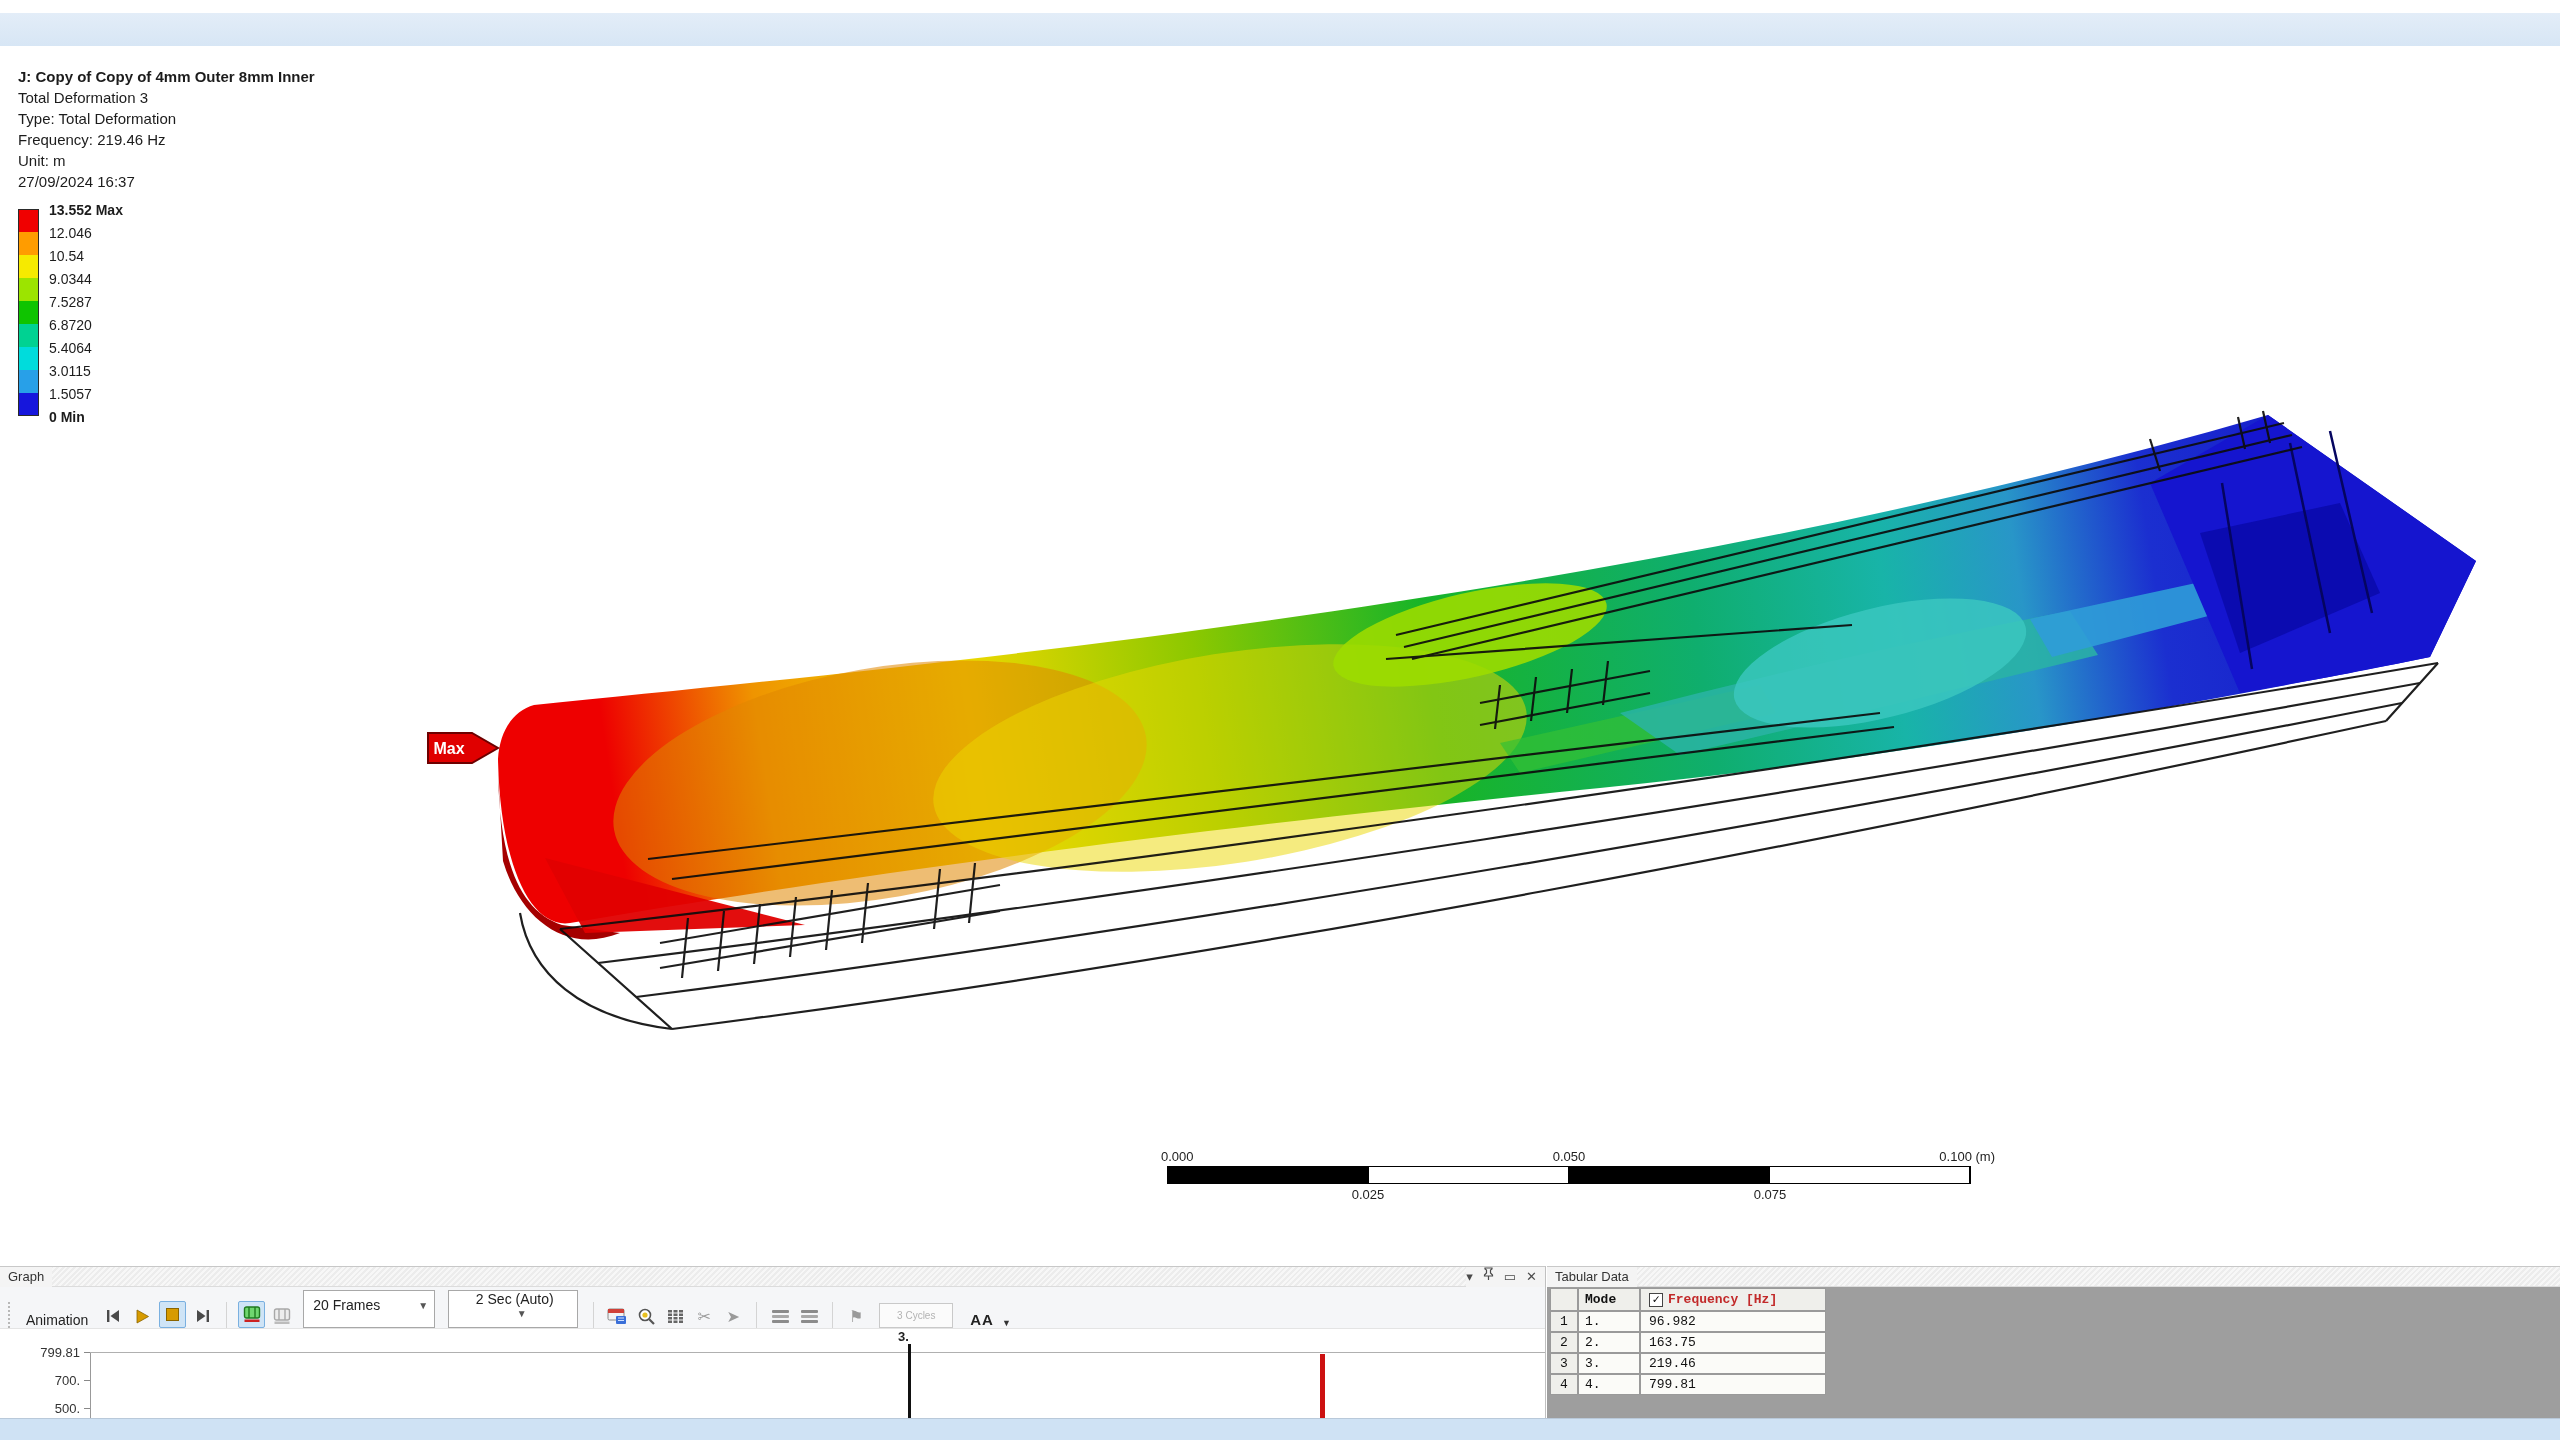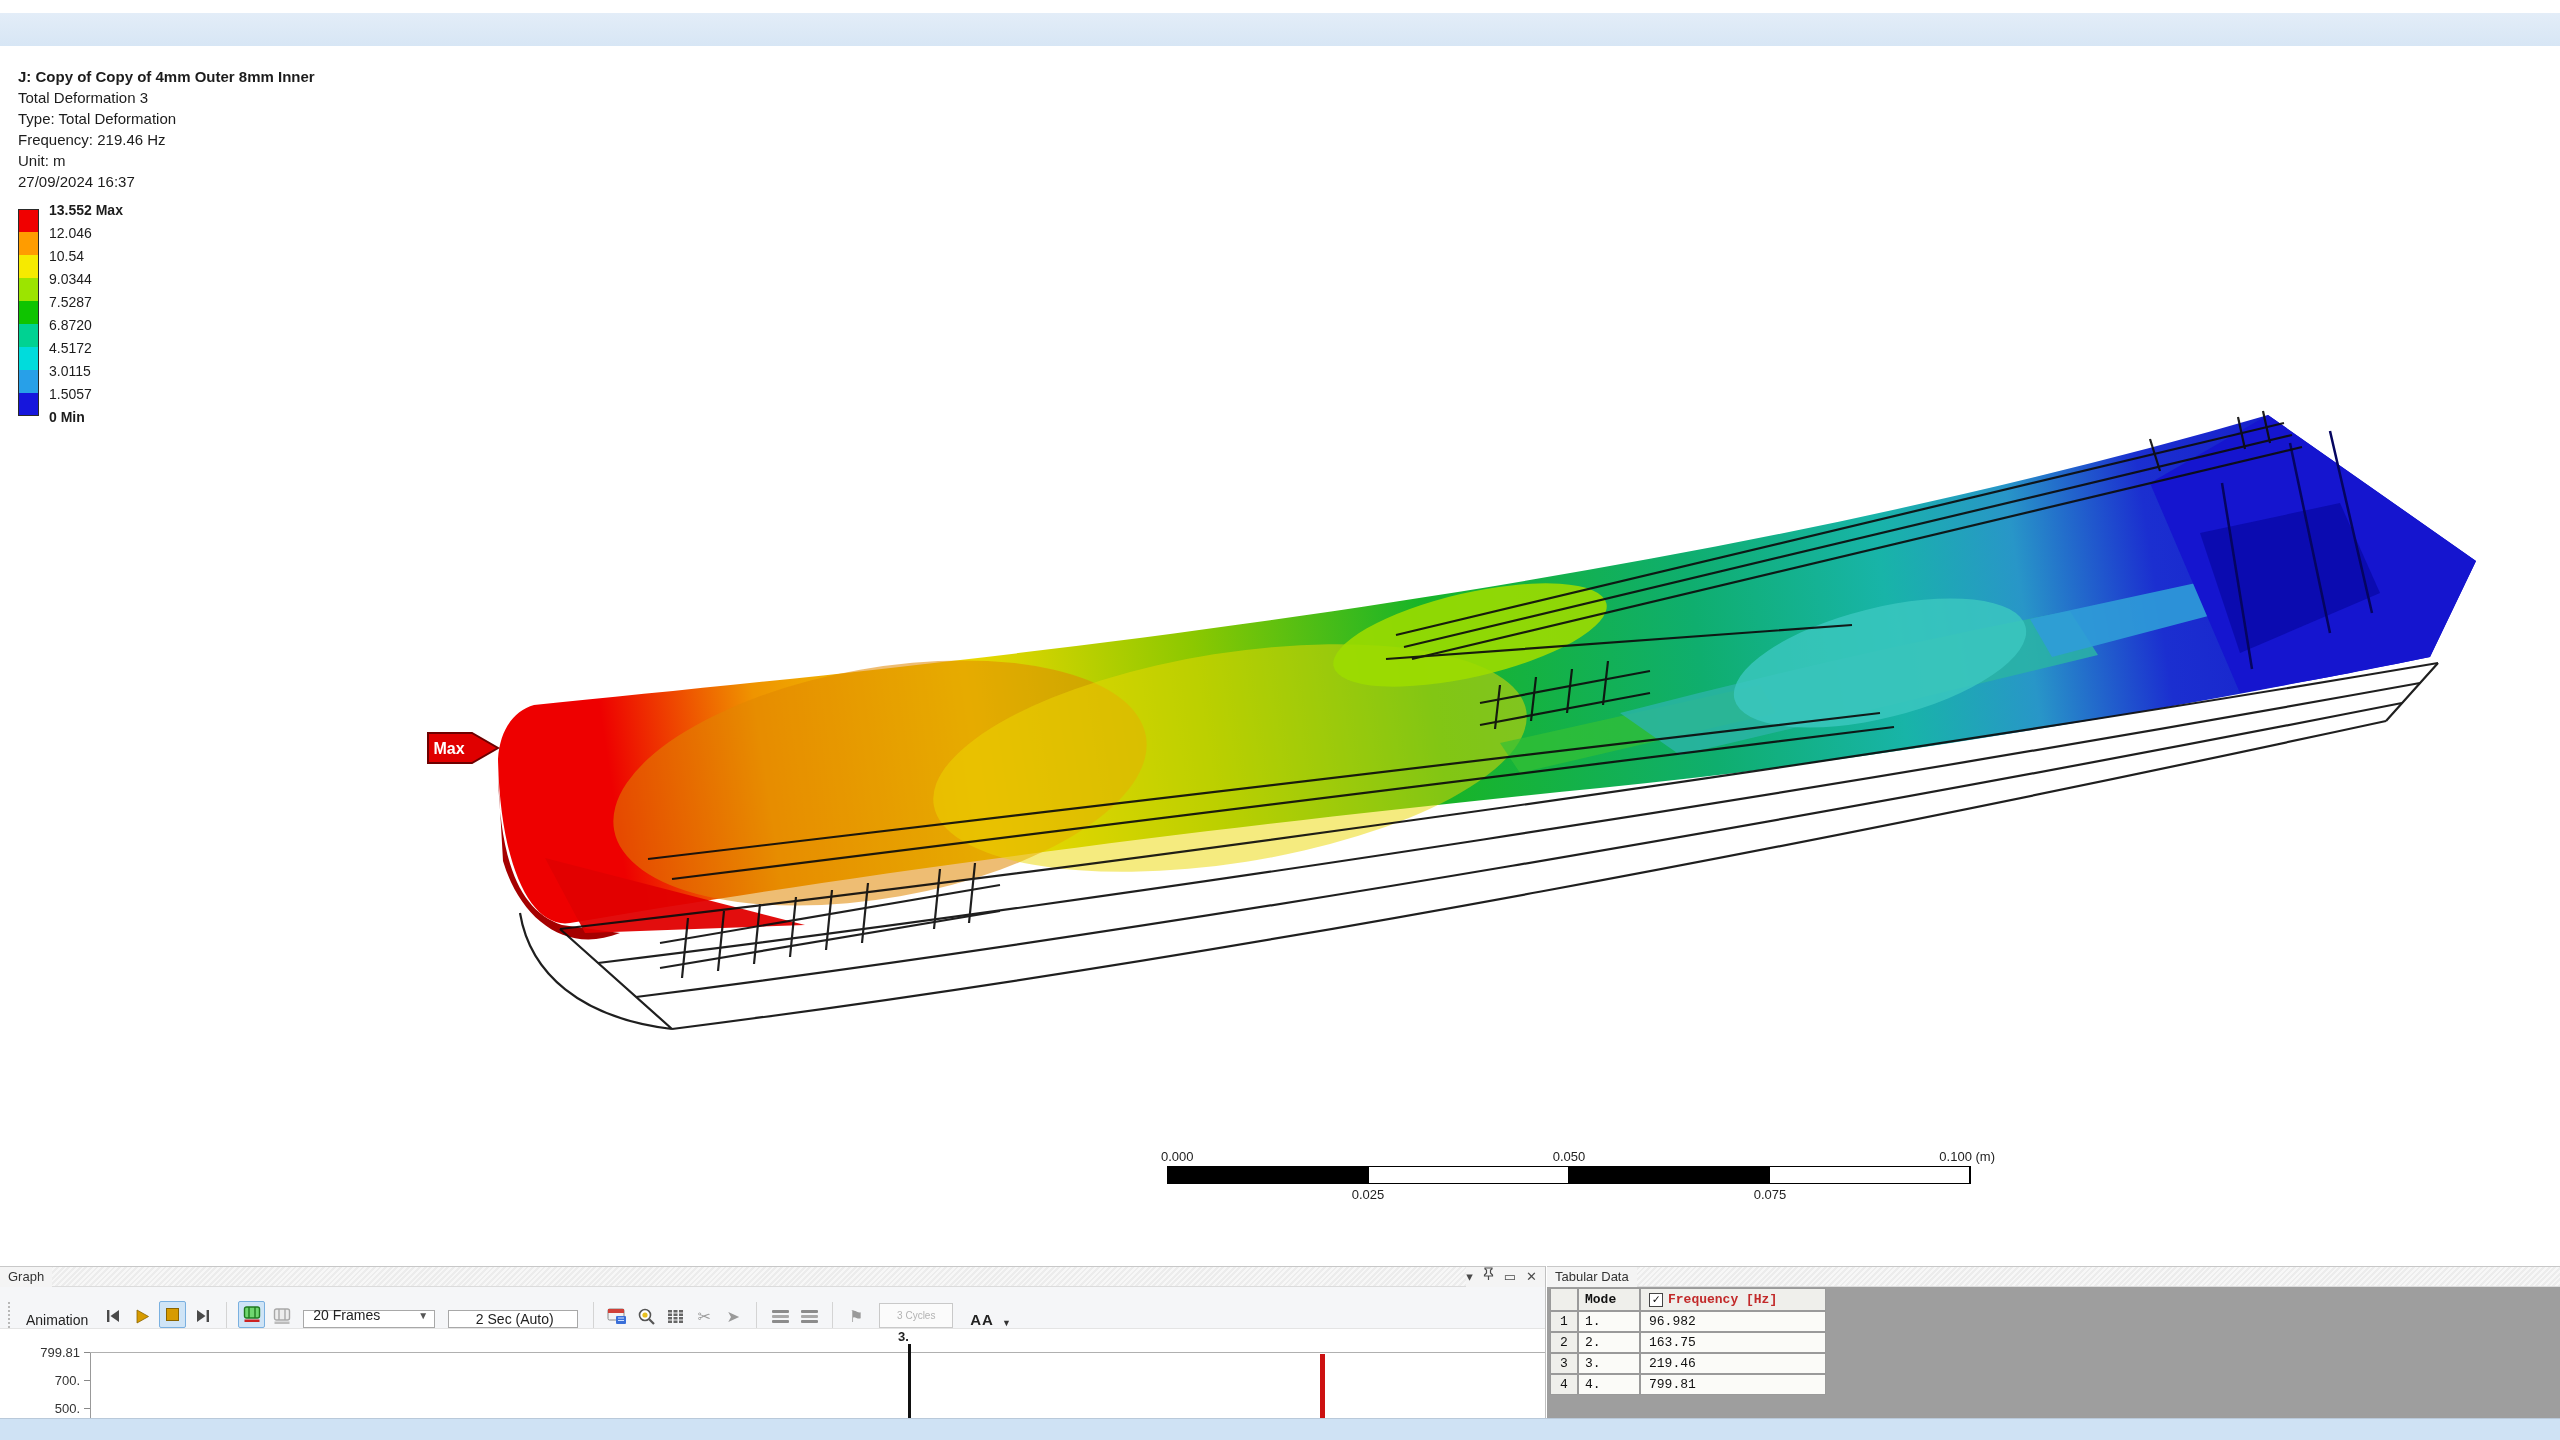--- a/index.html
+++ b/index.html
@@ -55,21 +55,21 @@
   
   .graph-panel { position:absolute; left:0; top:1253px; width:1546px; height:187px; background:#fff;
     border-top:1px solid #c8c8c8; border-right:1px solid #c0c0c0; z-index:20; }
   .anim-toolbar { height:42px; background:#f5f6f8; display:flex; align-items:flex-end; padding-left:8px; gap:5px;
     font-size:14px; color:#222; border-bottom:1px solid #e4e4e4; }
   .grip { width:5px; height:26px; border-left:2px dotted #b8b8b8; margin-right:6px; }
   .tb-label { margin:0 8px 0 2px; }
   .tb-btn { width:24px; height:24px; display:flex; align-items:center; justify-content:center; }
   .tb-btn.active { width:27px; height:27px; border:1px solid #7ab0e0; background:#cfe4f6; border-radius:2px; }
   .tb-sep { width:1px; height:26px; background:#d4d4d4; margin:0 6px; }
-  .dropdown { display:flex; align-items:center; height:18px; background:#fff; border:1px solid #a8a8a8;
+  .dropdown { display:flex; align-items:center; height:38px; background:#fff; border:1px solid #a8a8a8;
     padding:0 6px 8px 9px; margin:0 4px; font-size:14px; color:#222; }
   .dropdown .dd-arrow { margin-left:14px; font-size:10px; color:#555; }
   .dd-frames { width:132px; } .dd-sec { width:130px;flex-direction:column; }
   .dd-frames span:first-child, .dd-sec span:first-child { flex:1; }
   .cycles-box { width:74px; height:25px; border:1px solid #c9c9c9; background:#fbfbfb; color:#b3b3b3;
     font-size:10px; display:flex; align-items:center; justify-content:center; margin:0 6px; }
   .aa-label { font-size:15px; font-weight:bold; color:#222; letter-spacing:1px; margin-left:6px; }
   .aa-arrow { font-size:9px; color:#333; margin:10px 0 0 3px; }
   .icon-glyph { font-size:16px; color:#9a9a9a; }
   .bars-icon { width:17px; height:13px; display:flex; flex-direction:column; justify-content:space-between; }
@@ -131,21 +131,21 @@
         <div class="legend-band" style="background-color: rgb(0, 220, 220);"></div>
         <div class="legend-band" style="background-color: rgb(40, 160, 232);"></div>
         <div class="legend-band" style="background-color: rgb(22, 22, 220);"></div>
       </div>
       <span class="legend-label bold" style="top:-7px">13.552 Max</span>
       <span class="legend-label" style="top:16px">12.046</span>
       <span class="legend-label" style="top:39px">10.54</span>
       <span class="legend-label" style="top:62px">9.0344</span>
       <span class="legend-label" style="top:85px">7.5287</span>
       <span class="legend-label" style="top:108px">6.8720</span>
-      <span class="legend-label" style="top:131px">4.5172</span>
+      <span class="legend-label" style="top:131px">5.4064</span>
       <span class="legend-label" style="top:154px">3.0115</span>
       <span class="legend-label" style="top:177px">1.5057</span>
       <span class="legend-label bold" style="top:200px">0 Min</span>
     </div>
 
     <svg class="model-svg" viewBox="0 0 2560 1440">
       <defs>
         <linearGradient id="spanGrad" gradientUnits="userSpaceOnUse" x1="520" y1="810" x2="2420" y2="520">
           <stop offset="0.00" stop-color="#ee0000"></stop>
           <stop offset="0.05" stop-color="#ee0000"></stop>

